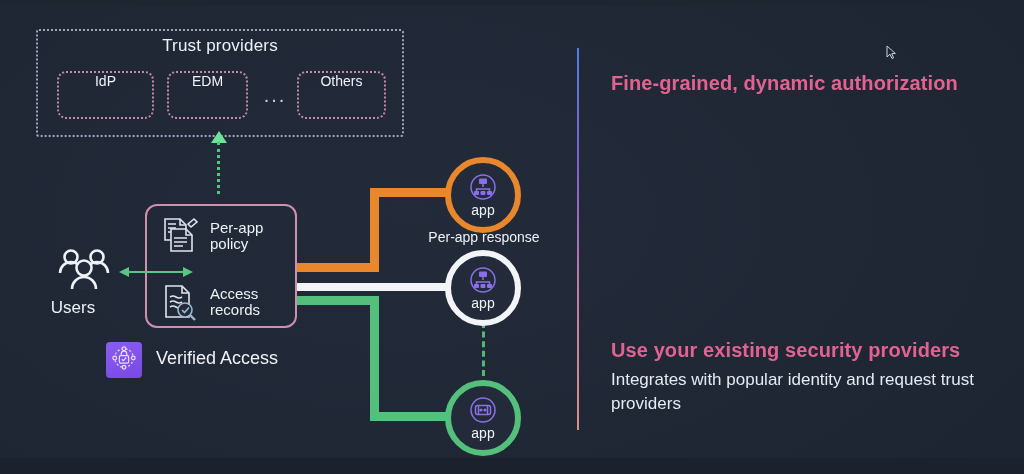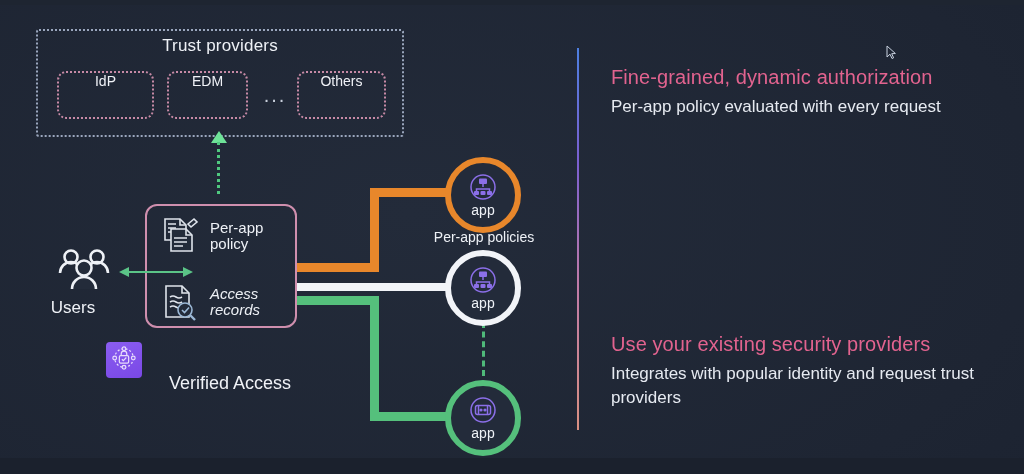--- a/index.html
+++ b/index.html
@@ -121,21 +121,21 @@
     box-sizing: border-box;
   }
 
   .va-row {
     position: absolute;
     display: flex;
     align-items: center;
     gap: 10px;
   }
   .va-row-policy  { left: 158px; top: 214px; }
-  .va-row-records { left: 158px; top: 280px; font-style: italic; }
+  .va-row-records { left: 158px; top: 280px; }
   .va-row-label {
     color: #eef1f6;
     font-size: 15px;
     line-height: 16px;
     width: 68px;
   }
   .va-icon { width: 42px; height: 44px; flex: 0 0 42px; }
 
   
   .users-icon {
@@ -172,25 +172,24 @@
     width: 36px;
     height: 36px;
     border-radius: 4px;
     background: linear-gradient(160deg, #8a5df0 0%, #7a48e6 100%);
     display: flex;
     align-items: center;
     justify-content: center;
   }
   .va-logo-label {
     position: absolute;
-    left: 169px;
+    left: 156px;
     top: 348px;
     color: #f0f2f7;
     font-size: 18px;
-    margin-top: 25px;
   }
 
   
   .conn { position: absolute; }
 
   
   .conn-orange-h1 { left: 295px; top: 263px; width: 84px;  height: 9px; background: #e8872b; }
   .conn-orange-v  { left: 370px; top: 188px; width: 9px;   height: 80px; background: #e8872b; }
   .conn-orange-h2 { left: 370px; top: 188px; width: 90px;  height: 9px; background: #e8872b; }
 
@@ -249,23 +248,23 @@
     background: linear-gradient(180deg, #4d7fe0 0%, #7b5fd0 30%, #c07ba8 62%, #d99082 100%);
   }
   .feature {
     position: absolute;
     left: 611px;
     width: 404px;
   }
   .feature-title {
     color: #e2638f;
     font-size: 20px;
-    font-weight: normal;
+    font-weight: bold;
     letter-spacing: .1px;
-    margin: 8px 0 6px 0;
+    margin: 14px 0 6px 0;
   }
   .feature-body {
     color: #e6eaf1;
     font-size: 17px;
     line-height: 24px;
     margin: 0;
   }
   .feature-1 { top: 58px; }
   .feature-2 { top: 190px; }
   .feature-3 { top: 325px; }
@@ -401,21 +400,21 @@
           <path d="M15 12 v3 M8.5 19 v-2 h13 v2"></path>
           <rect x="6" y="19" width="5" height="4" rx="1" fill="#8b6fe8" stroke="none"></rect>
           <rect x="12.5" y="19" width="5" height="4" rx="1" fill="#8b6fe8" stroke="none"></rect>
           <rect x="19" y="19" width="5" height="4" rx="1" fill="#8b6fe8" stroke="none"></rect>
         </g>
       </svg>
     </span>
     <span class="app-text">app</span>
   </div>
 
-  <div class="per-app-policies-label">Per-app policies</div>
+  <div class="per-app-policies-label">Per-app response</div>
 
   <div class="app-circle app-mid">
     <span class="app-glyph">
       <svg viewBox="0 0 30 30" width="30" height="30">
         <g fill="none" stroke="#8b6fe8" stroke-width="1.5">
           <circle cx="15" cy="15" r="12"></circle>
           <rect x="11" y="6.5" width="8" height="5.5" rx="1" fill="#8b6fe8" stroke="none"></rect>
           <path d="M15 12 v3 M8.5 19 v-2 h13 v2"></path>
           <rect x="6" y="19" width="5" height="4" rx="1" fill="#8b6fe8" stroke="none"></rect>
           <rect x="12.5" y="19" width="5" height="4" rx="1" fill="#8b6fe8" stroke="none"></rect>
@@ -438,21 +437,20 @@
         </g>
       </svg>
     </span>
     <span class="app-text">app</span>
   </div>
 
   <div class="accent-bar"></div>
 
   <div class="feature feature-1">
     <p class="feature-title">Fine-grained, dynamic authorization</p>
-    <p class="feature-body">Per-app policy evaluated with every request</p>
   </div>
 
 
   <div class="feature feature-3">
     <p class="feature-title">Use your existing security providers</p>
     <p class="feature-body">Integrates with popular identity and request trust providers</p>
   </div>
 
   <span class="cursor">
     <svg viewBox="0 0 11 15" width="11" height="15">

